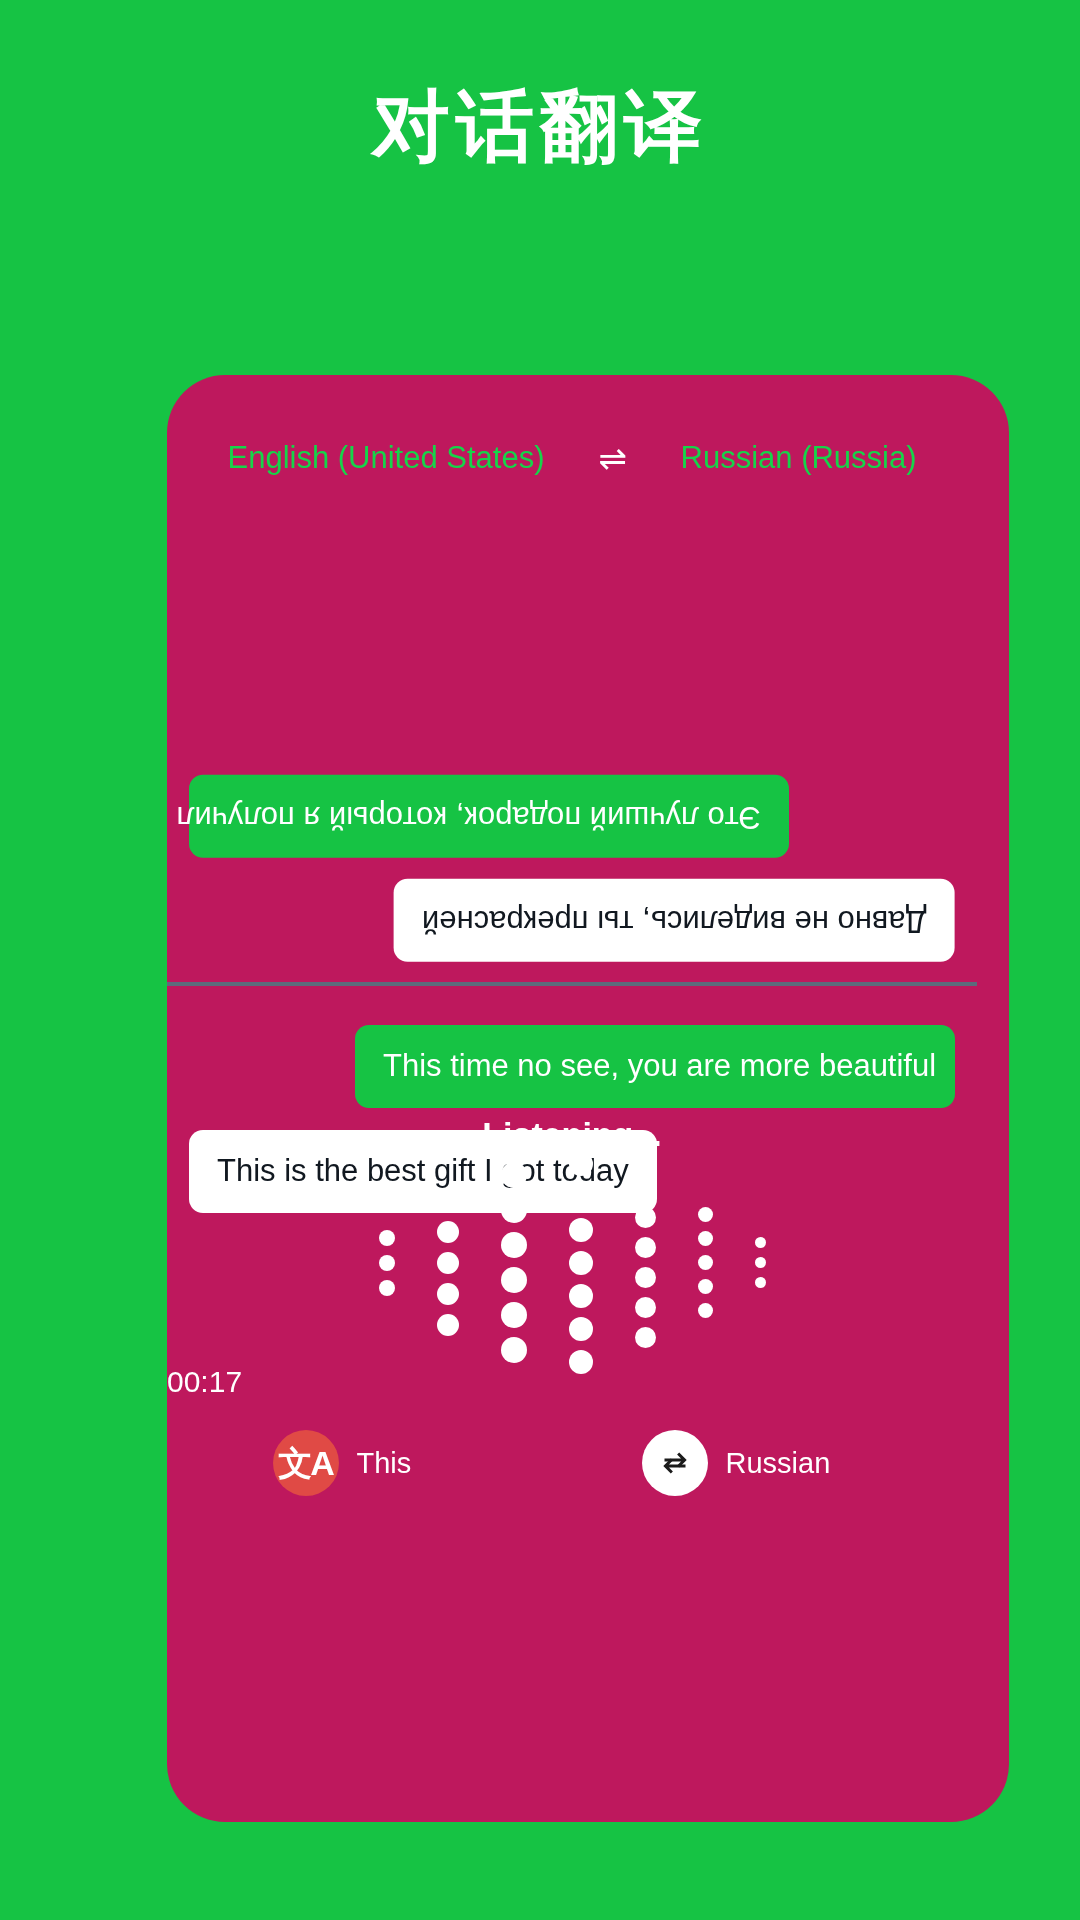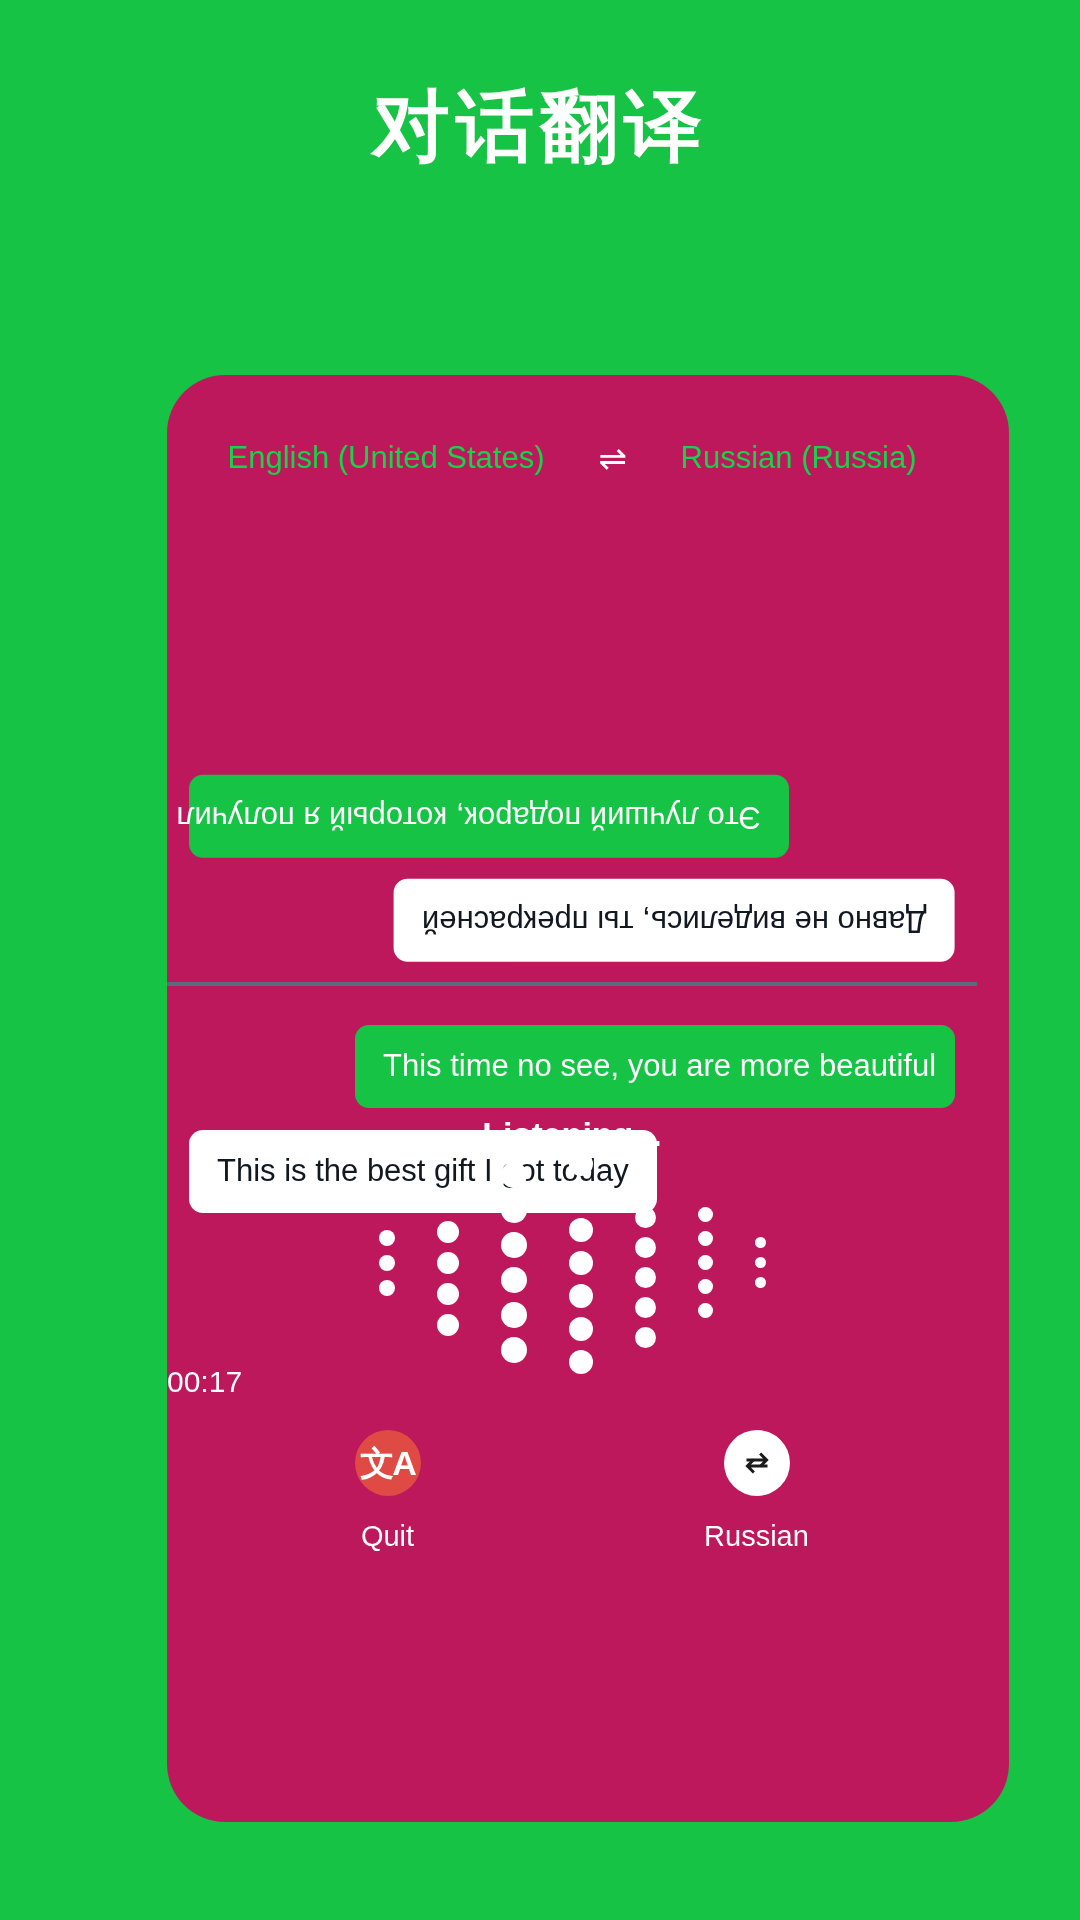--- a/index.html
+++ b/index.html
@@ -179,23 +179,23 @@
     top: 1055px;
     left: 0;
     width: 810px;
     display: flex;
     justify-content: space-around;
     align-items: flex-start;
     padding: 0 36px;
   }
   .control {
     display: flex;
-    flex-direction: column;
-    align-items: center;
-    gap: 24px;
+    flex-direction: row;
+    align-items: center;
+    gap: 18px;
     width: 230px;
   }
   .ctrl-circle {
     width: 66px;
     height: 66px;
     border-radius: 50%;
     display: flex;
     align-items: center;
     justify-content: center;
     background: #ffffff;
@@ -301,21 +301,21 @@
       </div>
     </div>
 
   <div id="timer">00:17</div>
 
   <div id="controls">
       <div class="control">
         <div class="ctrl-circle danger" style="background: rgb(224, 74, 69);">
           <span class="glyph-translate">文A</span>
         </div>
-        <div class="ctrl-label">Quit</div>
+        <div class="ctrl-label">This</div>
       </div>
       <div class="control">
         <div class="ctrl-circle" style="background: rgb(255, 255, 255);">
           <svg width="36" height="36" viewBox="0 0 24 24">
             <path d="M5 9h11l-2.6-2.6L14.8 5 19.8 10l-5 5-1.4-1.4L16 11H5z" fill="#1b1b1b"></path>
             <path d="M19 15H8l2.6 2.6L9.2 19l-5-5 5-5 1.4 1.4L8 13h11z" fill="#1b1b1b"></path>
           </svg>
         </div>
         <div class="ctrl-label">Russian</div>
       </div>

